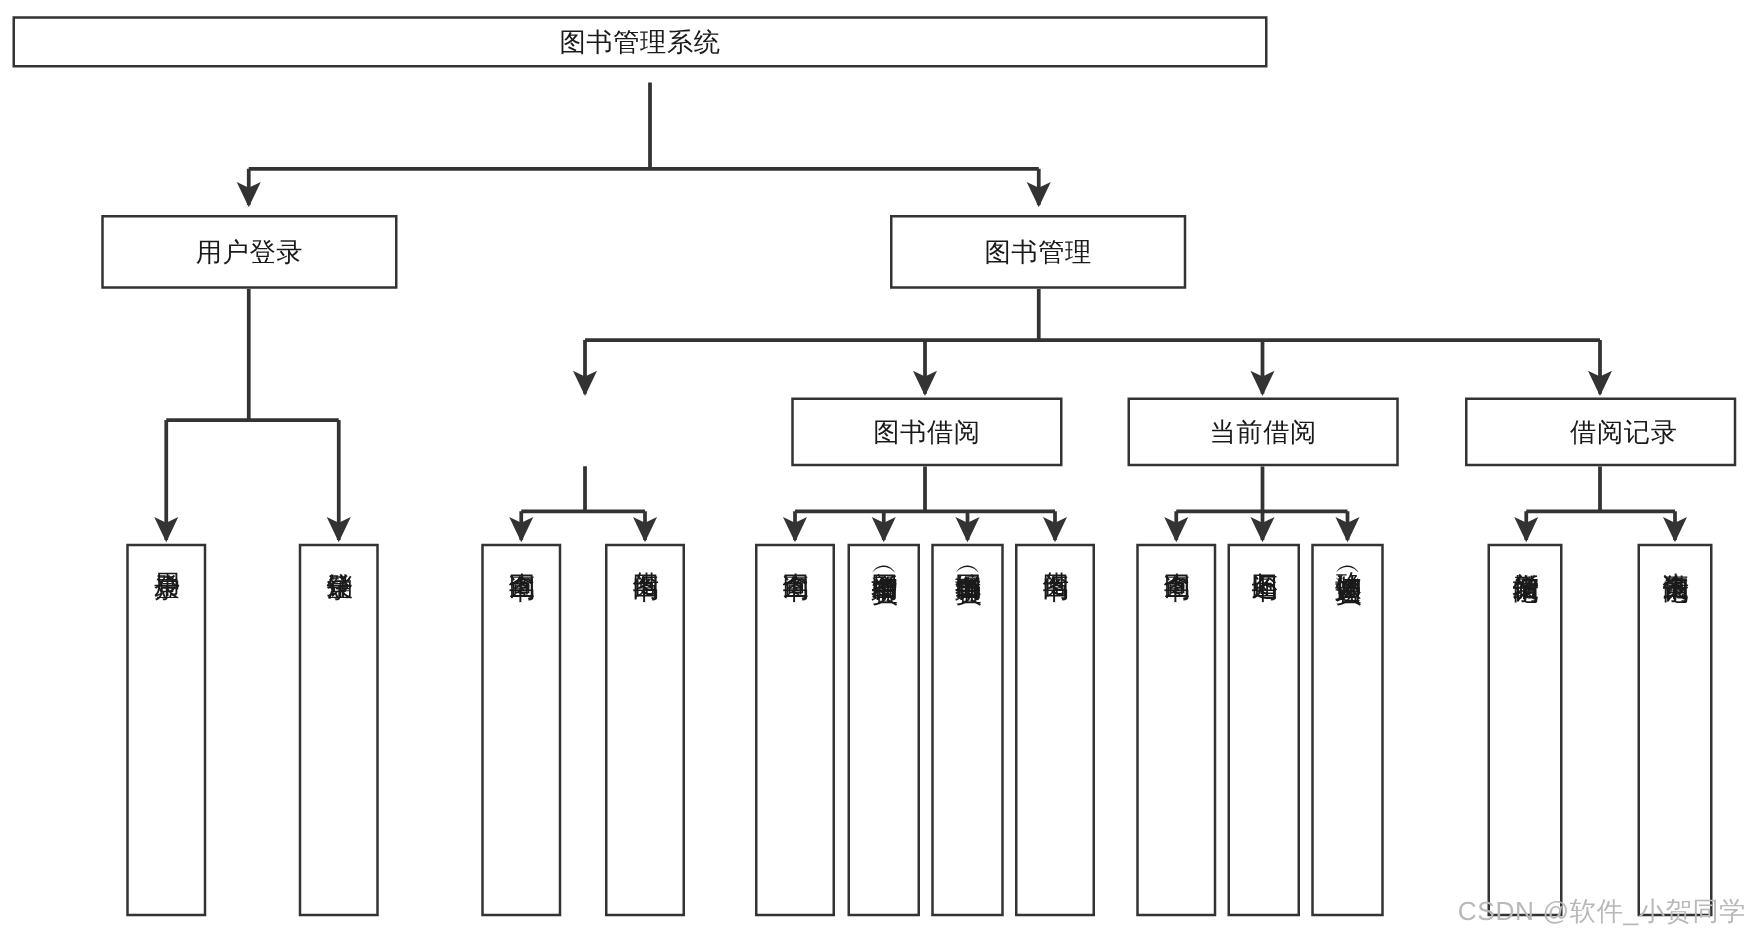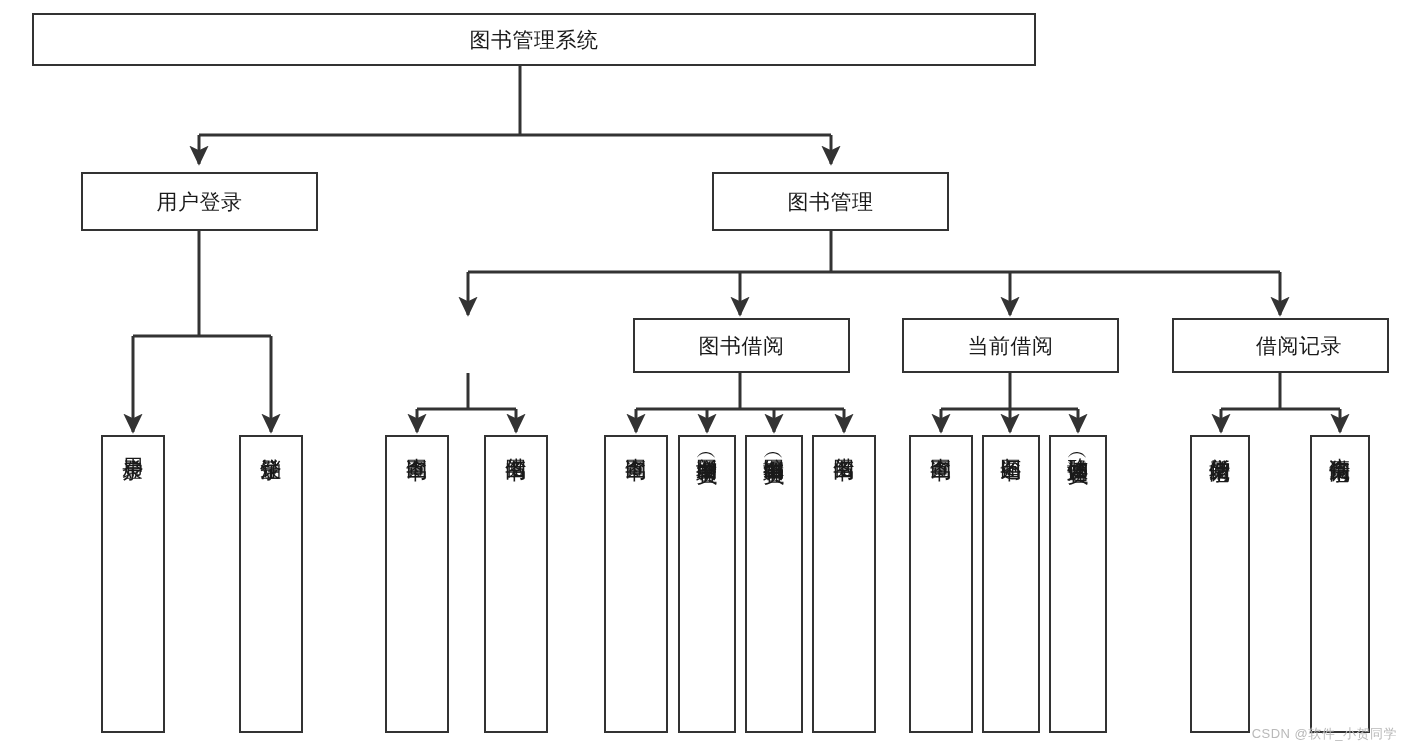--- a/index.html
+++ b/index.html
@@ -54,21 +54,21 @@
     white-space: nowrap;
     text-align: left;
   }
   .node .hlabel {
     white-space: nowrap;
   }
   .watermark {
     position: absolute;
     right: 8px;
     bottom: 4px;
-    font-size: 13px;
+    font-size: 21px;
     color: #b9b9b9;
     letter-spacing: 0.5px;
     white-space: nowrap;
     user-select: none;
   }
 </style>
 </head>
 <body>
 
 <div id="canvas">
@@ -116,21 +116,21 @@
       <path d="M 1010 409 L 1010 432" marker-end="url(#arrow)"></path>
       <path d="M 1078 409 L 1078 432" marker-end="url(#arrow)"></path>
 
       <path d="M 1280 373 L 1280 409"></path>
       <path d="M 1221 409 L 1340 409"></path>
       <path d="M 1221 409 L 1221 432" marker-end="url(#arrow)"></path>
       <path d="M 1340 409 L 1340 432" marker-end="url(#arrow)"></path>
     </g>
   </svg>
 
-  <div class="node horiz" style="left:32px; top:13px; width:1004px; height:53px;">
+  <div class="node horiz" style="left:10px; top:13px; width:1004px; height:41px;">
     <span class="hlabel">图书管理系统</span>
   </div>
 
   <div class="node horiz" style="left:81px; top:172px; width:237px; height:59px;">
     <span class="hlabel">用户登录</span>
   </div>
   <div class="node horiz" style="left:712px; top:172px; width:237px; height:59px;justify-content:center;">
     <span class="hlabel">图书管理</span>
   </div>
 

